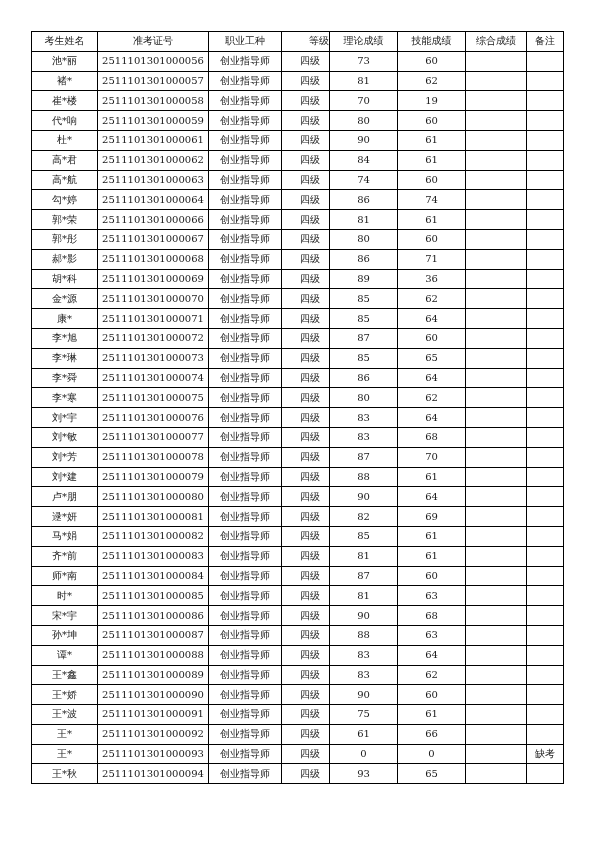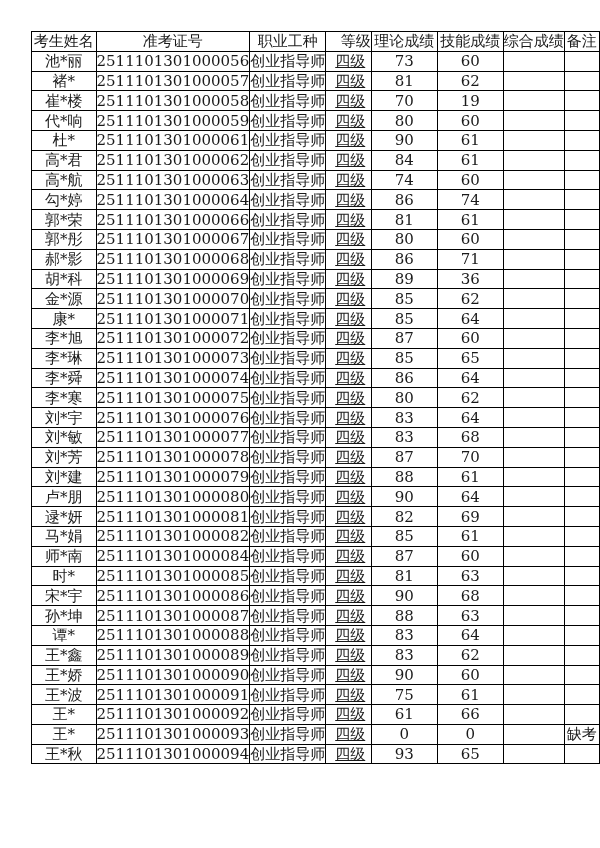--- a/index.html
+++ b/index.html
@@ -4,35 +4,35 @@
   <style>
     html, body { margin: 0; padding: 0; background: #ffffff; }
     body { width: 600px; height: 848px; position: relative; overflow: hidden; }
     table.scores {
       position: absolute;
       left: 31px;
       top: 31px;
       border-collapse: collapse;
       table-layout: fixed;
       font-family: "DejaVu Serif", "Liberation Serif", serif;
-      font-size: 15px;
+      font-size: 10px;
       color: #1a1a1a;
     }
     table.scores th, table.scores td {
       border: 1px solid #000000;
       height: 18.8px;
       padding: 0;
       text-align: center;
       vertical-align: middle;
       white-space: nowrap;
       overflow: hidden;
       font-weight: normal;
       line-height: 18px;
     }
-    table.scores td.grade { text-align: left; padding-left: 9px; text-decoration: underline; }
+    table.scores td.grade { text-align: center; padding-left: 9px; }
     table.scores th.grade { text-align: right; }
     col.c-name { width: 66px; }
     col.c-id { width: 111px; }
     col.c-job { width: 73px; }
     col.c-grade { width: 48px; }
     col.c-theory { width: 68px; }
     col.c-skill { width: 68px; }
     col.c-total { width: 61px; }
     col.c-note { width: 37px; }
   </style>
@@ -307,20 +307,30 @@
         <td>马*娟</td>
         <td>2511101301000082</td>
         <td>创业指导师</td>
         <td class="grade">四级</td>
         <td>85</td>
         <td>61</td>
         <td></td>
         <td></td>
       </tr>
       <tr>
+        <td>齐*前</td>
+        <td>2511101301000083</td>
+        <td>创业指导师</td>
+        <td class="grade">四级</td>
+        <td>81</td>
+        <td>61</td>
+        <td></td>
+        <td></td>
+      </tr>
+      <tr>
         <td>师*南</td>
         <td>2511101301000084</td>
         <td>创业指导师</td>
         <td class="grade">四级</td>
         <td>87</td>
         <td>60</td>
         <td></td>
         <td></td>
       </tr>
       <tr>

